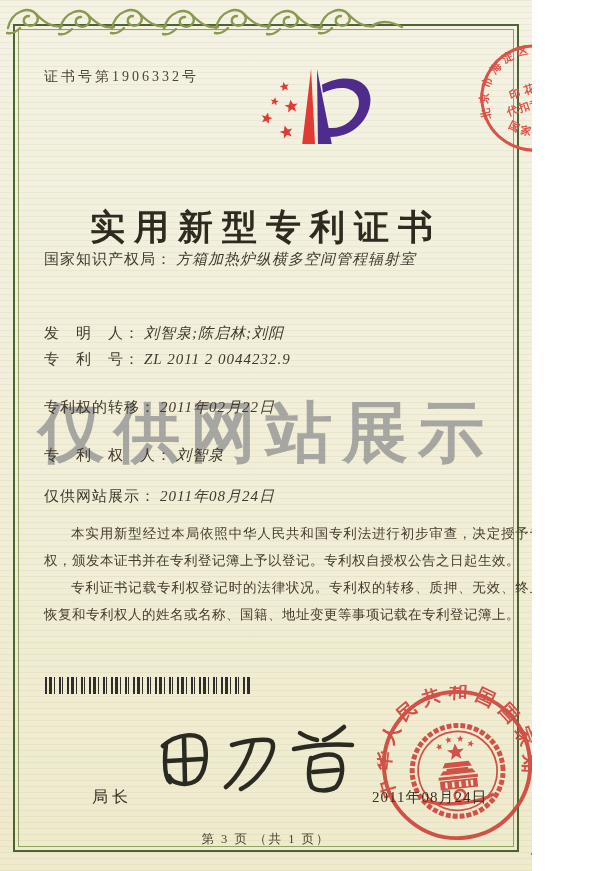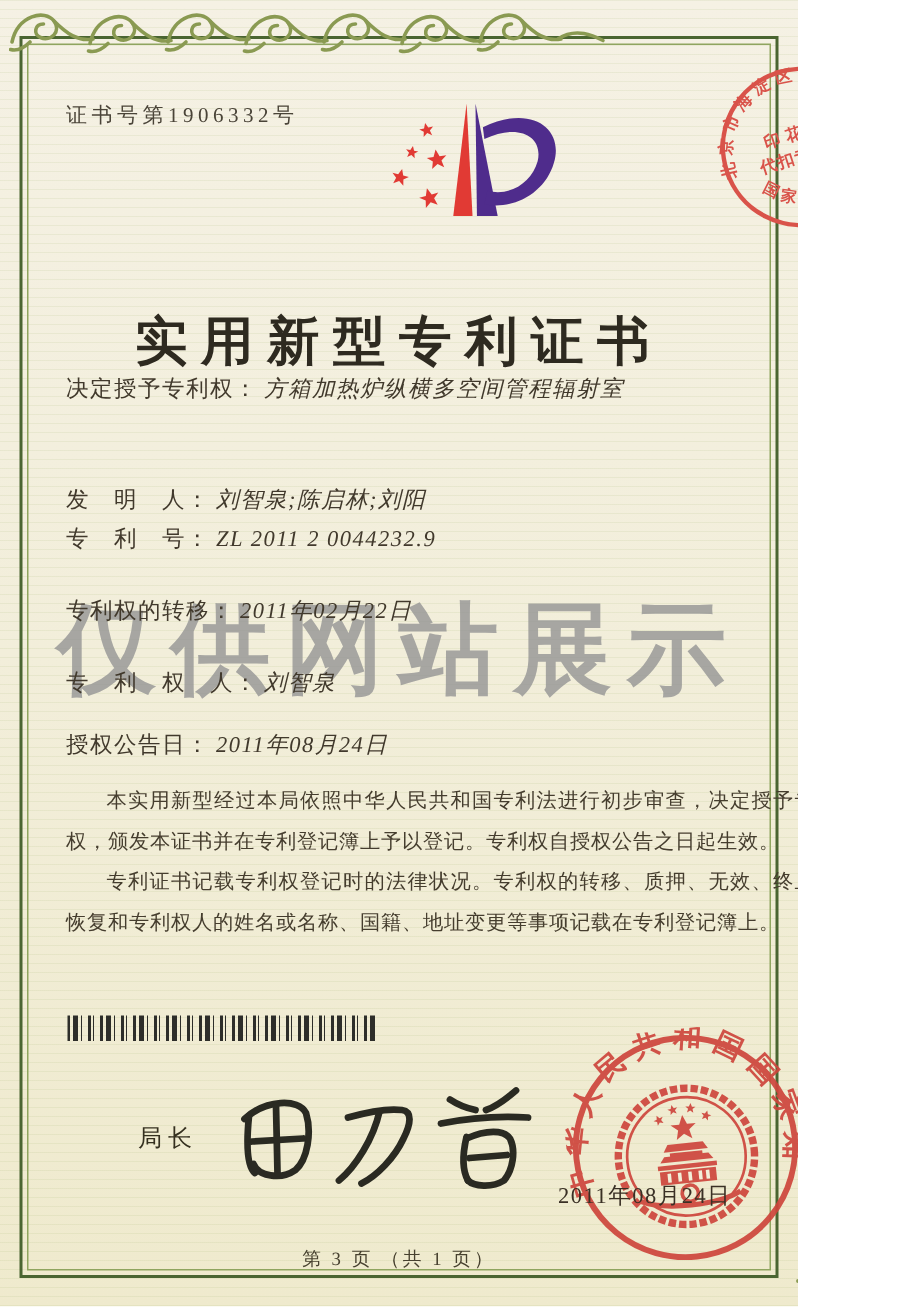--- a/index.html
+++ b/index.html
@@ -40,21 +40,21 @@
   }
   .barcode{
     position:absolute;left:45px;top:677px;width:205px;height:17px;
     background:repeating-linear-gradient(90deg,
       #2e2e2a 0 2px,rgba(0,0,0,0) 2px 4px,
       #2e2e2a 4px 7px,rgba(0,0,0,0) 7px 9px,
       #2e2e2a 9px 10px,rgba(0,0,0,0) 10px 14px,
       #2e2e2a 14px 16px,rgba(0,0,0,0) 16px 17px,
       #2e2e2a 17px 18px,rgba(0,0,0,0) 18px 22px);
   }
-  .sig-title{position:absolute;left:92px;top:749px;font-size:16px;letter-spacing:4px;color:#35301f;}
+  .sig-title{position:absolute;left:92px;top:787px;font-size:16px;letter-spacing:4px;color:#35301f;}
   .sig-name{position:absolute;left:148px;top:712px;}
   .seal{position:absolute;left:378px;top:686px;transform:rotate(-6deg);}
   .seal-date{position:absolute;left:372px;top:788px;font-size:15px;letter-spacing:1px;color:#3a3025;z-index:3;}
   .footer{position:absolute;left:0;top:831px;width:100%;text-align:center;font-size:12.5px;letter-spacing:2px;color:#47412f;}
   .flourish-top{position:absolute;left:6px;top:2px;}
   .flourish-corner{position:absolute;left:528px;top:762px;}
 </style>
 </head>
 <body>
 
@@ -125,26 +125,26 @@
       <text x="60" y="56" text-anchor="middle" font-size="11" letter-spacing="4">印花税</text>
       <text x="60" y="71" text-anchor="middle" font-size="11" letter-spacing="1">代扣专用章</text>
     </g>
   </svg>
 
   <div class="title">实用新型专利证书</div>
 
   <div class="watermark">仅供网站展示</div>
 
   <div class="fields">
-    <div class="frow r0"><span class="lab">决定授予专利权：</span><span class="val">方箱加热炉纵横多空间管程辐射室</span></div>
+    <div class="frow r0"><span class="lab">国家知识产权局：</span><span class="val">方箱加热炉纵横多空间管程辐射室</span></div>
     <div class="frow r1"><span class="lab">发　明　人：</span><span class="val">刘智泉;陈启林;刘阳</span></div>
     <div class="frow r2"><span class="lab">专　利　号：</span><span class="val">ZL 2011 2 0044232.9</span></div>
     <div class="frow r3"><span class="lab">专利权的转移：</span><span class="val">2011年02月22日</span></div>
     <div class="frow r4"><span class="lab">专　利　权　人：</span><span class="val">刘智泉</span></div>
-    <div class="frow r5"><span class="lab">授权公告日：</span><span class="val">2011年08月24日</span></div>
+    <div class="frow r5"><span class="lab">仅供网站展示：</span><span class="val">2011年08月24日</span></div>
   </div>
 
   <div class="bodytext">
     <p>本实用新型经过本局依照中华人民共和国专利法进行初步审查，决定授予专利权，颁发本证书并在专利登记簿上予以登记。专利权自授权公告之日起生效。</p>
     <p>专利证书记载专利权登记时的法律状况。专利权的转移、质押、无效、终止、恢复和专利权人的姓名或名称、国籍、地址变更等事项记载在专利登记簿上。</p>
   </div>
 
   <div class="barcode"></div>
 
   <div class="sig-title">局长</div>

